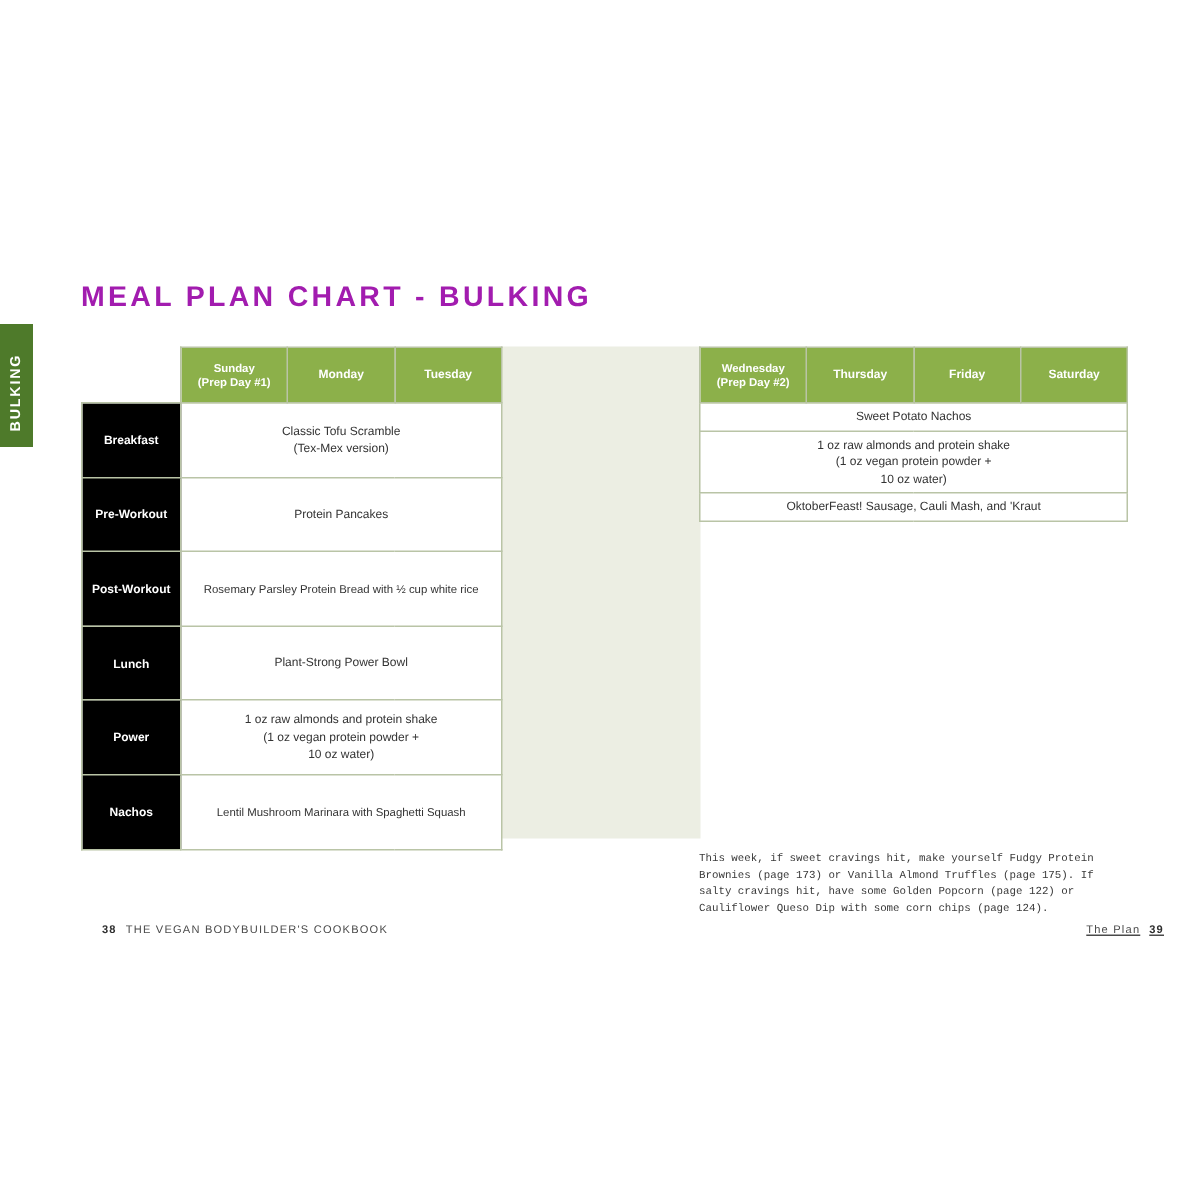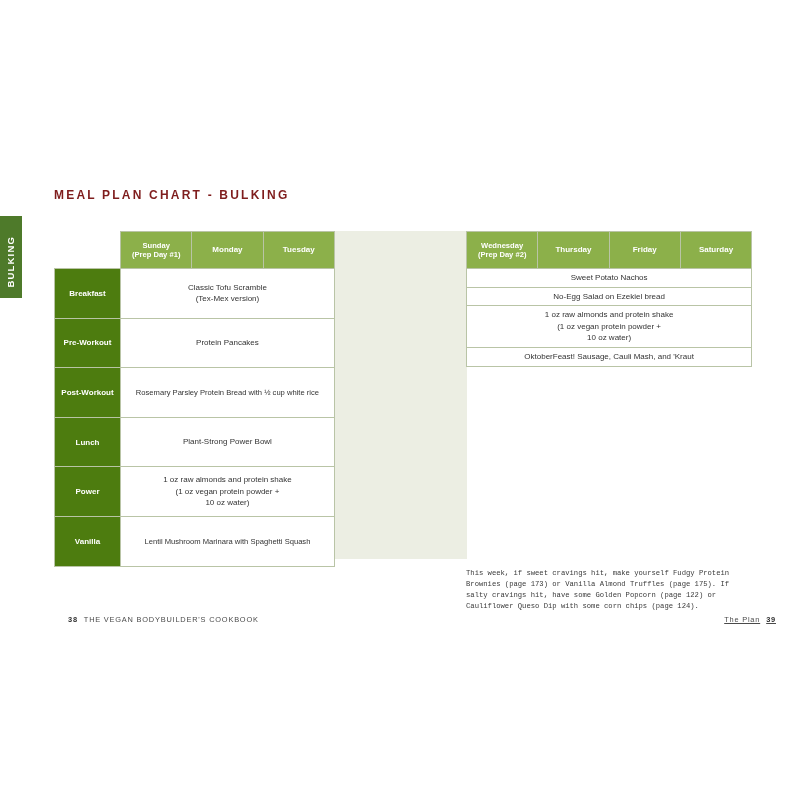--- a/index.html
+++ b/index.html
@@ -44,24 +44,24 @@
     font-weight: bold;
     text-align: center;
     line-height: 1;
   }
 
   
   .chart-title {
     position: absolute;
     left: 54px;
     top: 188px;
-    font-size: 12px;
+    font-size: 19px;
     font-weight: bold;
     letter-spacing: 2.2px;
-    color: #7f1d1d;
+    color: #a21caf;
     white-space: nowrap;
   }
 
   
   .gutter {
     position: absolute;
     left: 333px;
     top: 231px;
     width: 134px;
     height: 328px;
@@ -100,21 +100,21 @@
   }
   thead th.corner {
     background: #ffffff;
     border: none;
   }
   thead th.prep {
     font-size: 7.6px;
   }
 
   td.rowlabel {
-    background: #4d7c0f;
+    background: #000000;
     color: #ffffff;
     font-size: 8px;
     font-weight: bold;
     height: 48.6px;
   }
   td.meal {
     background: #ffffff;
     color: #333333;
     font-size: 8px;
     line-height: 1.45;
@@ -199,21 +199,21 @@
       </tr>
       <tr>
         <td class="rowlabel">Lunch</td>
         <td class="meal" colspan="3">Plant-Strong Power Bowl</td>
       </tr>
       <tr>
         <td class="rowlabel">Power</td>
         <td class="meal" colspan="3">1 oz raw almonds and protein shake<br>(1 oz vegan protein powder +<br>10 oz water)</td>
       </tr>
       <tr>
-        <td class="rowlabel">Vanilla</td>
+        <td class="rowlabel">Nachos</td>
         <td class="meal small" colspan="3">Lentil Mushroom Marinara with Spaghetti Squash</td>
       </tr>
     </tbody>
   </table>
 
   <table class="table" id="table-right">
     <colgroup>
       <col class="col-day">
         <col class="col-day">
         <col class="col-day">
@@ -228,23 +228,20 @@
         <th>Thursday</th>
         <th>Friday</th>
         <th>Saturday</th>
       </tr>
     </thead>
     <tbody>
       <tr>
         <td class="meal" colspan="4">Sweet Potato Nachos</td>
       </tr>
       <tr>
-        <td class="meal" colspan="4">No-Egg Salad on Ezekiel bread</td>
-      </tr>
-      <tr>
         <td class="meal" colspan="4">1 oz raw almonds and protein shake<br>(1 oz vegan protein powder +<br>10 oz water)</td>
       </tr>
       <tr>
         <td class="meal" colspan="4">OktoberFeast! Sausage, Cauli Mash, and 'Kraut</td>
       </tr>
     </tbody>
   </table>
 
   <div class="footnote">This week, if sweet cravings hit, make yourself Fudgy Protein Brownies (page 173) or Vanilla Almond Truffles (page 175). If salty cravings hit, have some Golden Popcorn (page 122) or Cauliflower Queso Dip with some corn chips (page 124).</div>
 

